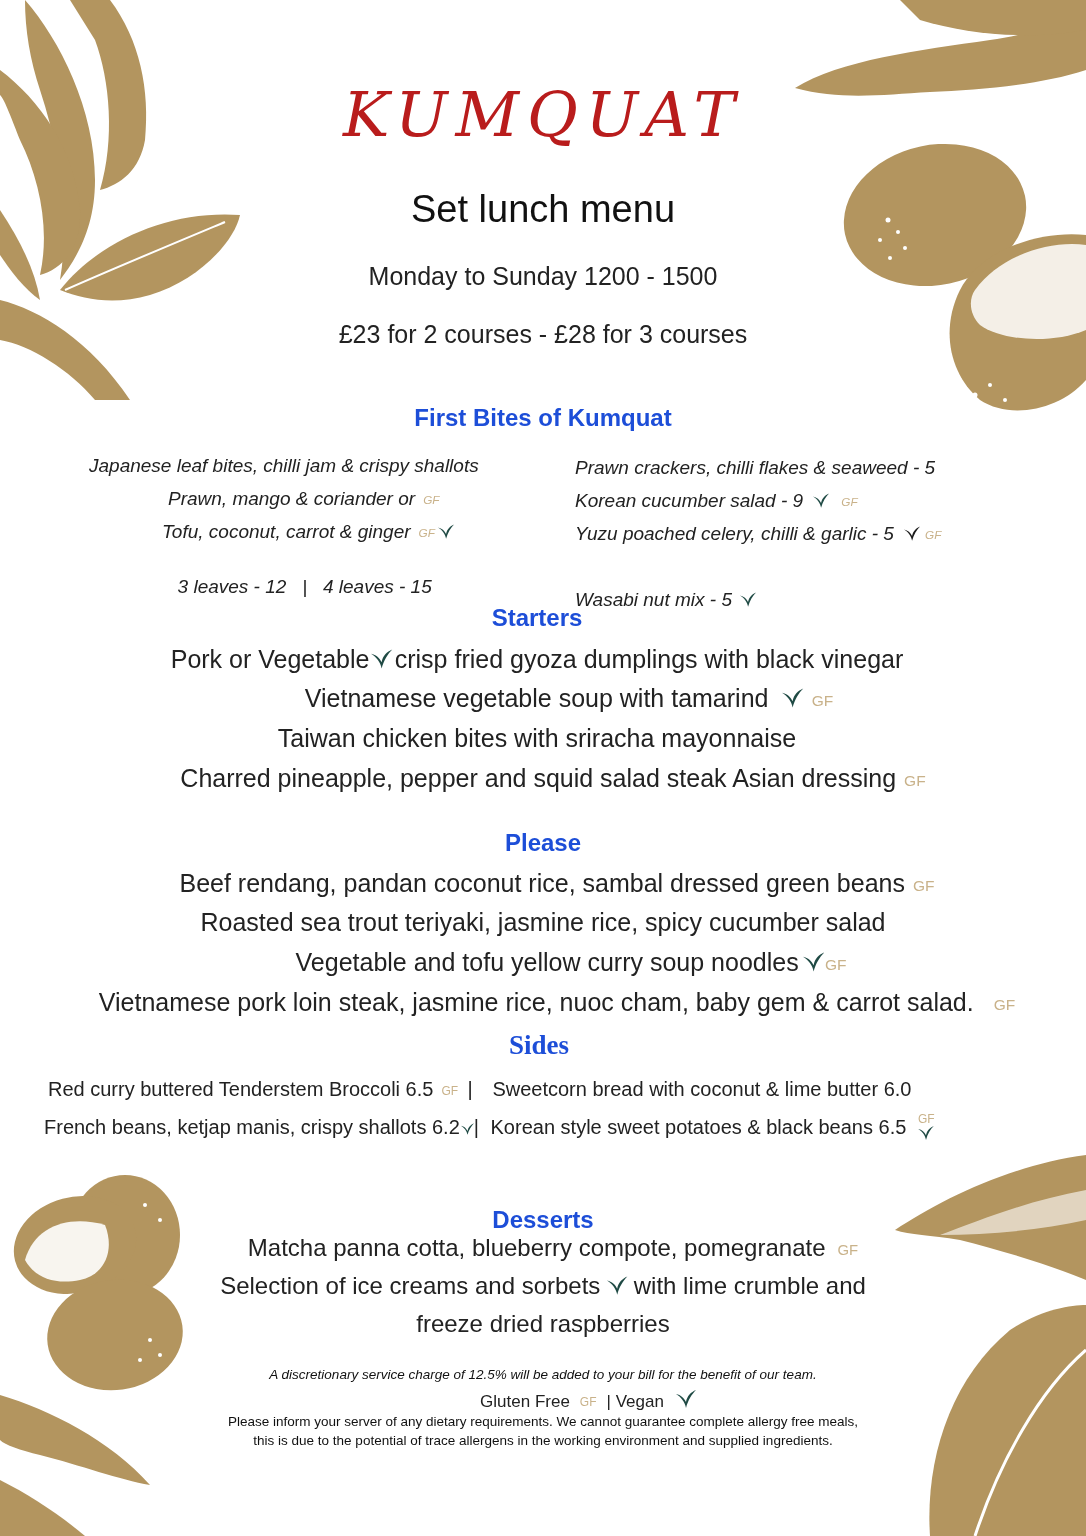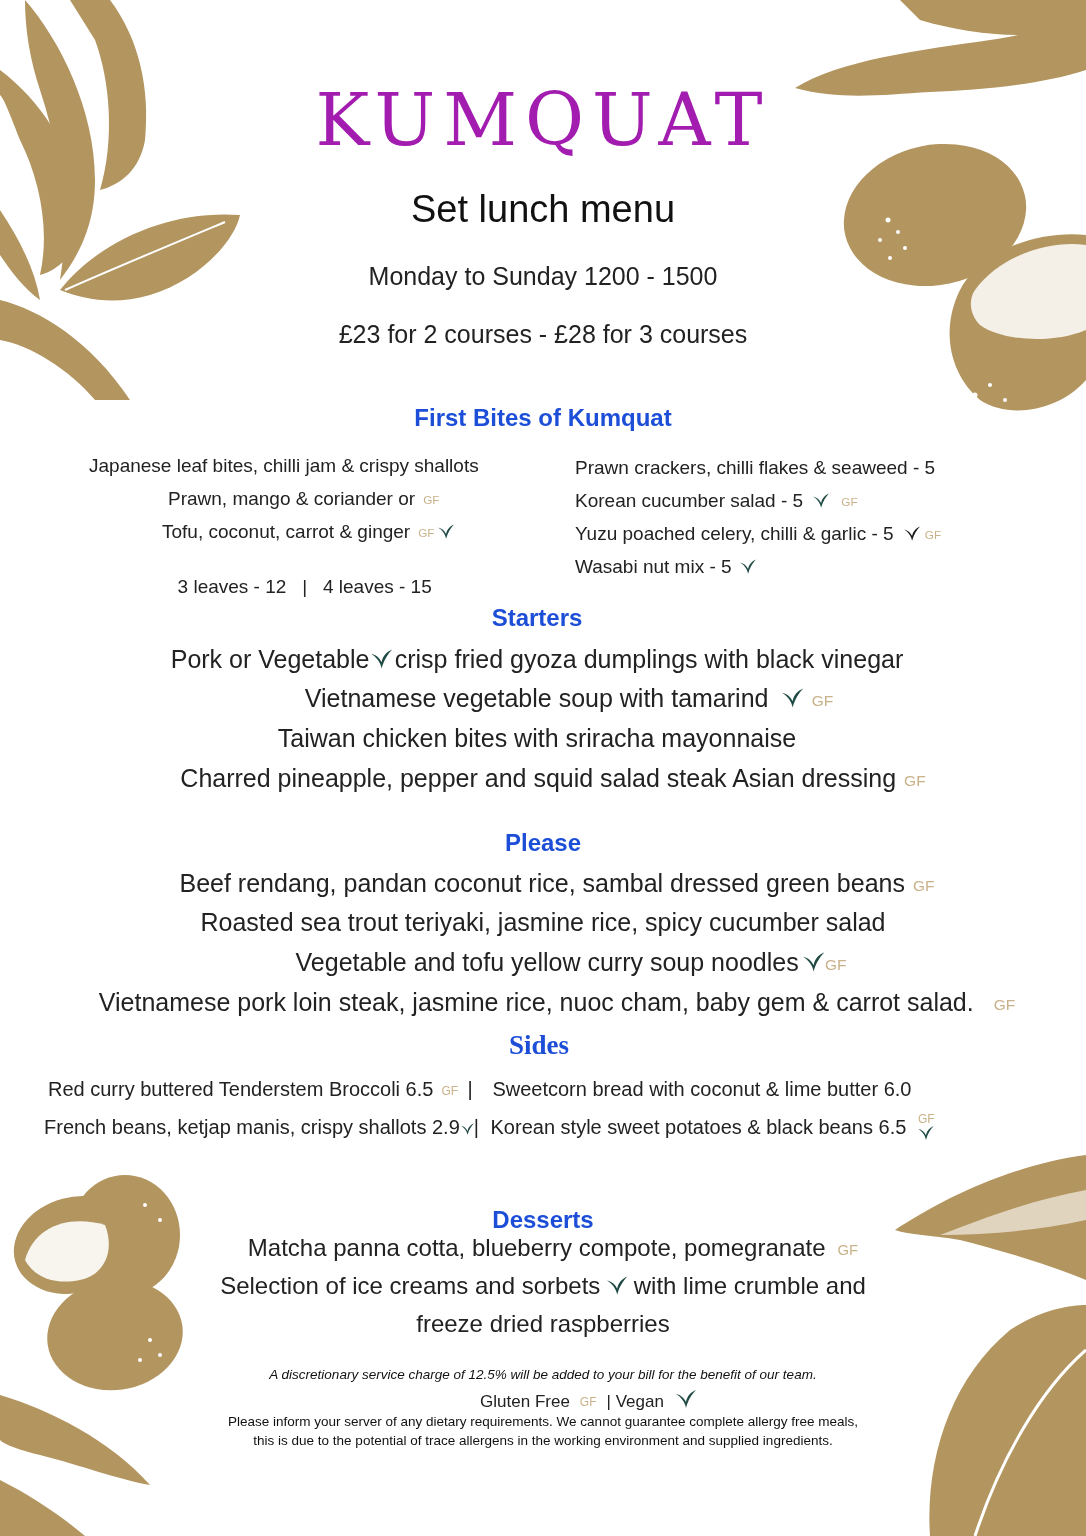--- a/index.html
+++ b/index.html
@@ -8,31 +8,31 @@
 
   .deco { position: absolute; pointer-events: none; }
   .gold { fill: #b3955f; }
   .white { fill: #ffffff; }
   .wline { stroke: #ffffff; fill: none; }
 
   .center { position: absolute; left: 0; width: 1086px; text-align: center; }
 
   .logo {
     top: 78px; font-family: "DejaVu Serif", "Liberation Serif", serif;
-    font-size: 72px; letter-spacing: 8px; color: #a21caf; font-weight: normal;
+    font-size: 62px; letter-spacing: 8px; color: #b91c1c; font-weight: normal; font-style: italic;
   }
   .subtitle { top: 188px; font-size: 38px; color: #111; }
   .hours { top: 262px; font-size: 25px; color: #222; }
   .price { top: 320px; font-size: 25px; color: #222; }
 
   .sec-title { font-weight: bold; color: #1d4ed8; font-size: 24px; }
   .sec-title.serif { font-family: "Liberation Serif", serif; font-size: 27px; }
 
   .line { position: absolute; white-space: nowrap; color: #222; }
-  .fs19 { font-size: 19px; }
+  .fs19 { font-size: 19px; font-style: italic; }
   .fs25 { font-size: 25px; }
   .fs20 { font-size: 20px; }
 
   .gf { color: #c9b28a; font-size: 0.62em; margin-left: 8px; vertical-align: 1px; }
   .gf.tight { margin-left: 4px; }
   .vegan { display: inline-block; width: 0.85em; height: 0.8em; vertical-align: -1px; margin-left: 6px; }
   .vegan svg { width: 100%; height: 100%; display: block; }
 
   .legend { top: 1390px; font-size: 17px; color: #222; margin-left: 45px; }
   .notice { font-size: 13.5px; color: #111; line-height: 19px; }
@@ -112,30 +112,30 @@
       </svg></span>
 </div>
 <div class="line fs19" style="left:167px;top:554px; white-space:pre">
   <span>3 leaves - 12   |   4 leaves - 15</span>
 </div>
 
 <div class="line fs19" style="left:575px;top:457px">
   <span>Prawn crackers, chilli flakes &amp; seaweed - 5</span>
 </div>
 <div class="line fs19" style="left:575px;top:490px">
-  <span>Korean cucumber salad - 5</span><span class="vegan" style="margin-left:10px"><svg viewBox="0 0 20 18">
+  <span>Korean cucumber salad - 9</span><span class="vegan" style="margin-left:10px"><svg viewBox="0 0 20 18">
         <path d="M10,18 C9,12 5,7 0,4 C5,5 8,8 10,12 C11,6 15,2 20,0 C16,4 12,10 10,18Z" fill="#1f4a44"></path>
       </svg></span><span class="gf" style="margin-left:12px">GF</span>
 </div>
 <div class="line fs19" style="left:575px;top:523px">
   <span>Yuzu poached celery, chilli &amp; garlic - 5</span><span class="vegan" style="margin-left:10px"><svg viewBox="0 0 20 18">
         <path d="M10,18 C9,12 5,7 0,4 C5,5 8,8 10,12 C11,6 15,2 20,0 C16,4 12,10 10,18Z" fill="#1a1a1a"></path>
       </svg></span><span class="gf" style="margin-left:5px">GF</span>
 </div>
-<div class="line fs19" style="left:575px;top:556px">
+<div class="line fs19" style="left:575px;top:589px">
   <span>Wasabi nut mix - 5</span><span class="vegan" style="margin-left:8px"><svg viewBox="0 0 20 18">
         <path d="M10,18 C9,12 5,7 0,4 C5,5 8,8 10,12 C11,6 15,2 20,0 C16,4 12,10 10,18Z" fill="#1f4a44"></path>
       </svg></span>
 </div>
 
 <div class="center sec-title" style="top:604px;left:-6px">Starters</div>
 
 <div class="center fs25" style="top:645px;left:-6px">
   <span>Pork or Vegetable</span><span class="vegan" style="margin-left:2px;margin-right:2px"><svg viewBox="0 0 20 18">
         <path d="M10,18 C9,12 5,7 0,4 C5,5 8,8 10,12 C11,6 15,2 20,0 C16,4 12,10 10,18Z" fill="#1f4a44"></path>
@@ -171,21 +171,21 @@
 </div>
 
 <div class="center sec-title serif" style="top:1030px;left:-4px">Sides</div>
 
 <div class="line fs20" style="left:48px;top:1078px">
   <span>Red curry buttered Tenderstem Broccoli 6.5</span><span class="gf" style="font-size:12px">GF</span>
   <span style="margin-left:4px">|</span>
   <span style="margin-left:14px">Sweetcorn bread with coconut &amp; lime butter 6.0</span>
 </div>
 <div class="line fs20" style="left:44px;top:1116px">
-  <span>French beans, ketjap manis, crispy shallots 2.9</span><span class="vegan" style="margin-left:1px;width:13px;height:12px"><svg viewBox="0 0 20 18">
+  <span>French beans, ketjap manis, crispy shallots 6.2</span><span class="vegan" style="margin-left:1px;width:13px;height:12px"><svg viewBox="0 0 20 18">
         <path d="M10,18 C9,12 5,7 0,4 C5,5 8,8 10,12 C11,6 15,2 20,0 C16,4 12,10 10,18Z" fill="#1f4a44"></path>
       </svg></span><span>|</span>
   <span style="margin-left:6px">Korean style sweet potatoes &amp; black beans 6.5</span>
   <span style="display:inline-block;position:relative;width:20px;height:20px;vertical-align:-4px;margin-left:4px">
     <span class="gf" style="position:absolute;top:-6px;left:2px;margin:0;font-size:12px">GF</span>
     <span class="vegan" style="position:absolute;top:8px;left:2px;margin:0;width:16px;height:14px">
         <svg viewBox="0 0 20 18">
           <path d="M10,18 C9,12 5,7 0,4 C5,5 8,8 10,12 C11,6 15,2 20,0 C16,4 12,10 10,18Z" fill="#1f4a44"></path>
         </svg>
       </span>

